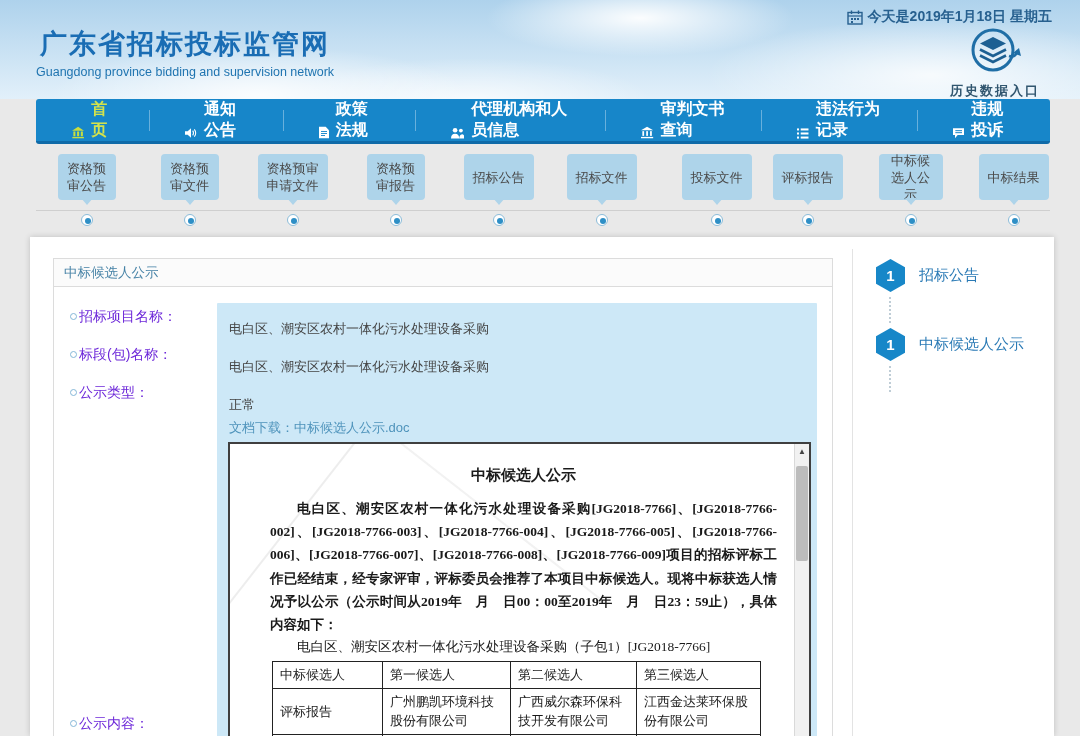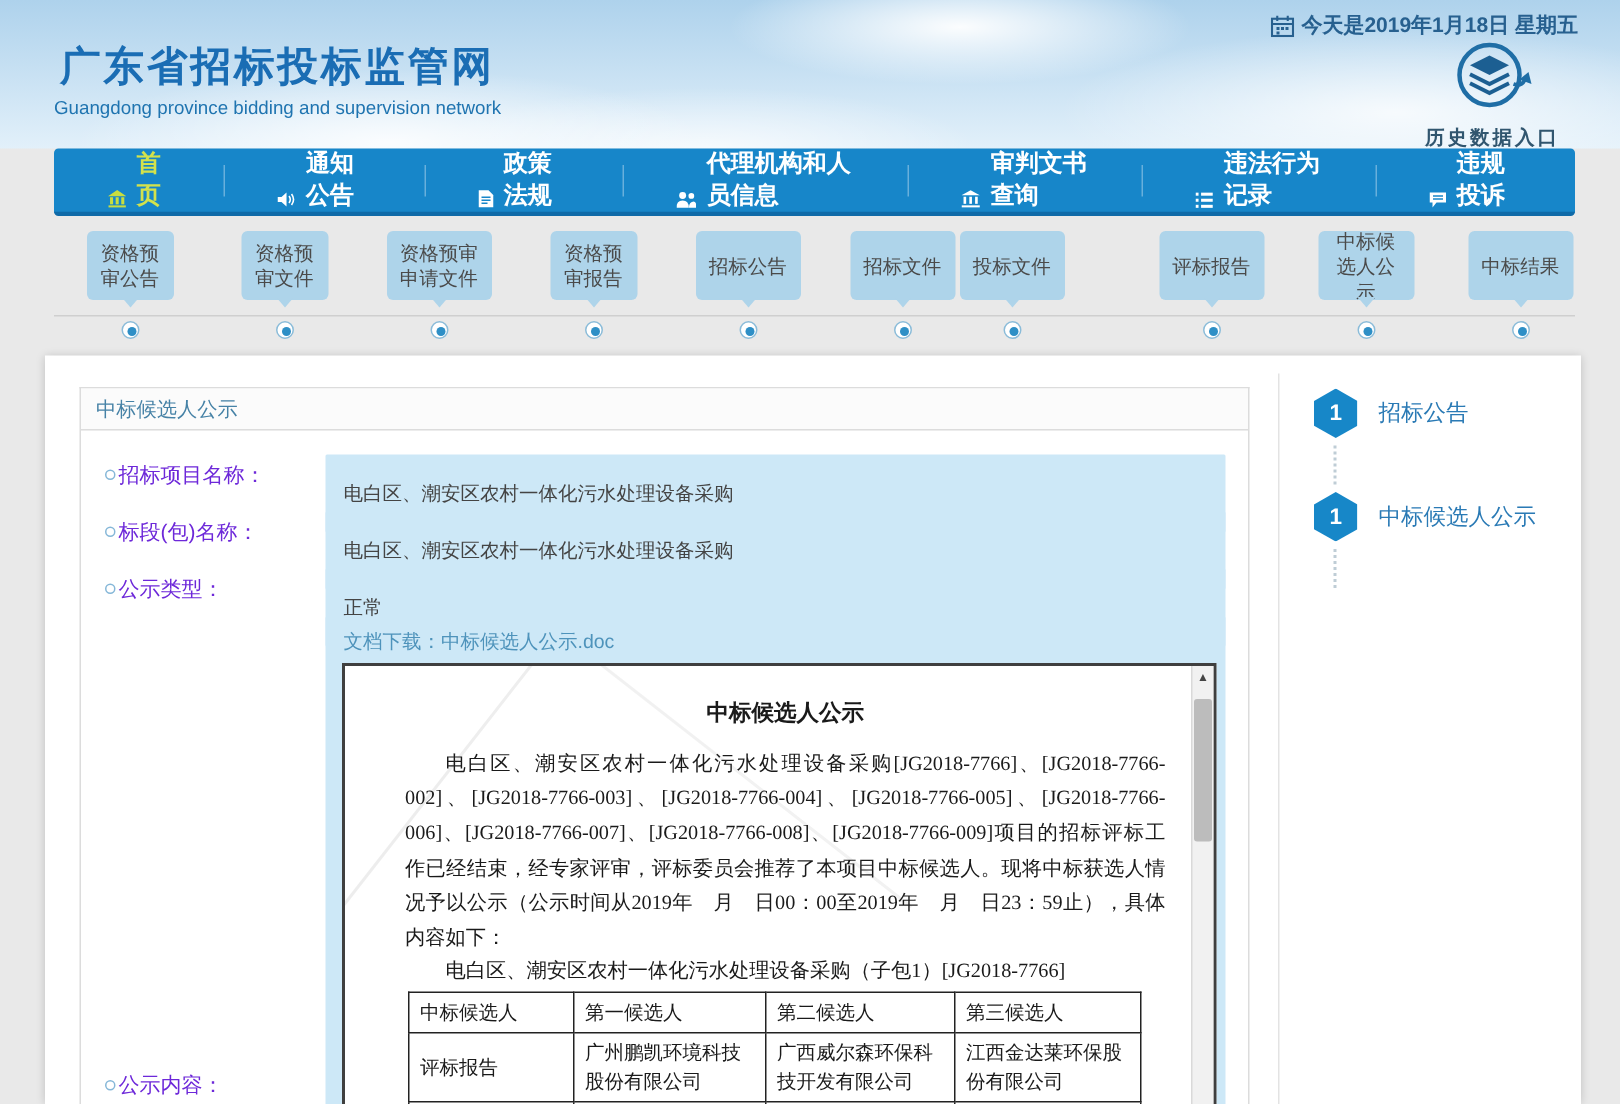--- a/index.html
+++ b/index.html
@@ -78,21 +78,21 @@
     border:2px solid #3f3f3f; background:#fff; overflow:hidden; }
   .doc-scrollbar { position:absolute; right:0; top:0; bottom:0; width:15px; background:#f1f1f1;
     border-left:1px solid #d9d9d9; }
   .doc-scroll-up { height:15px; display:flex; align-items:center; justify-content:center;
     font-size:8px; color:#444; cursor:pointer; }
   .doc-scroll-thumb { position:absolute; left:1px; top:22px; width:12px; height:95px;
     background:#bcbcbc; border-radius:2px; cursor:pointer; }
   .doc-body { position:absolute; left:0; top:0; right:16px; bottom:0; padding:22px 16px 0 40px;
     font-family:"Liberation Serif","DejaVu Serif",serif; color:#1a1a1a; font-size:13.5px; }
   .doc-title { text-align:center; font-weight:bold; font-size:15px; margin-bottom:12px; }
-  .doc-para { line-height:1.72; text-indent:2em; text-align:justify; }
+  .doc-para { line-height:1.72; text-indent:2em; text-align:justify;font-weight:bold; }
   .doc-sub { line-height:1.7; text-indent:2em; }
   .doc-table { border-collapse:collapse; margin:2px 0 0 2px; font-size:13px; }
   .doc-table td { border:1px solid #222; padding:3px 7px; vertical-align:middle; line-height:1.5; }
   .c0 { width:110px; } .c1 { width:128px; } .c2 { width:126px; } .c3 { width:124px; }
   .doc-watermark { position:absolute; left:30px; top:40px; width:300px; height:260px;
     border-left:2px solid rgba(160,160,160,.18); border-top:2px solid rgba(160,160,160,.14);
     transform:rotate(38deg); pointer-events:none; }
 
   
   .vdivider { position:absolute; left:822px; top:12px; bottom:0; border-left:1px solid #e3e3e3; }
@@ -244,21 +244,21 @@
           <span>招标公告</span>
         </div>
       <div class="dot"></div>
     </div>
     <div class="tab-col" style="left:515px">
       <div class="bubble one bw4">
           <span>招标文件</span>
         </div>
       <div class="dot"></div>
     </div>
-    <div class="tab-col" style="left:588px">
+    <div class="tab-col" style="left:630px">
       <div class="bubble one bw4">
           <span>投标文件</span>
         </div>
       <div class="dot"></div>
     </div>
     <div class="tab-col" style="left:721px">
       <div class="bubble one bw4">
           <span>评标报告</span>
         </div>
       <div class="dot"></div>

